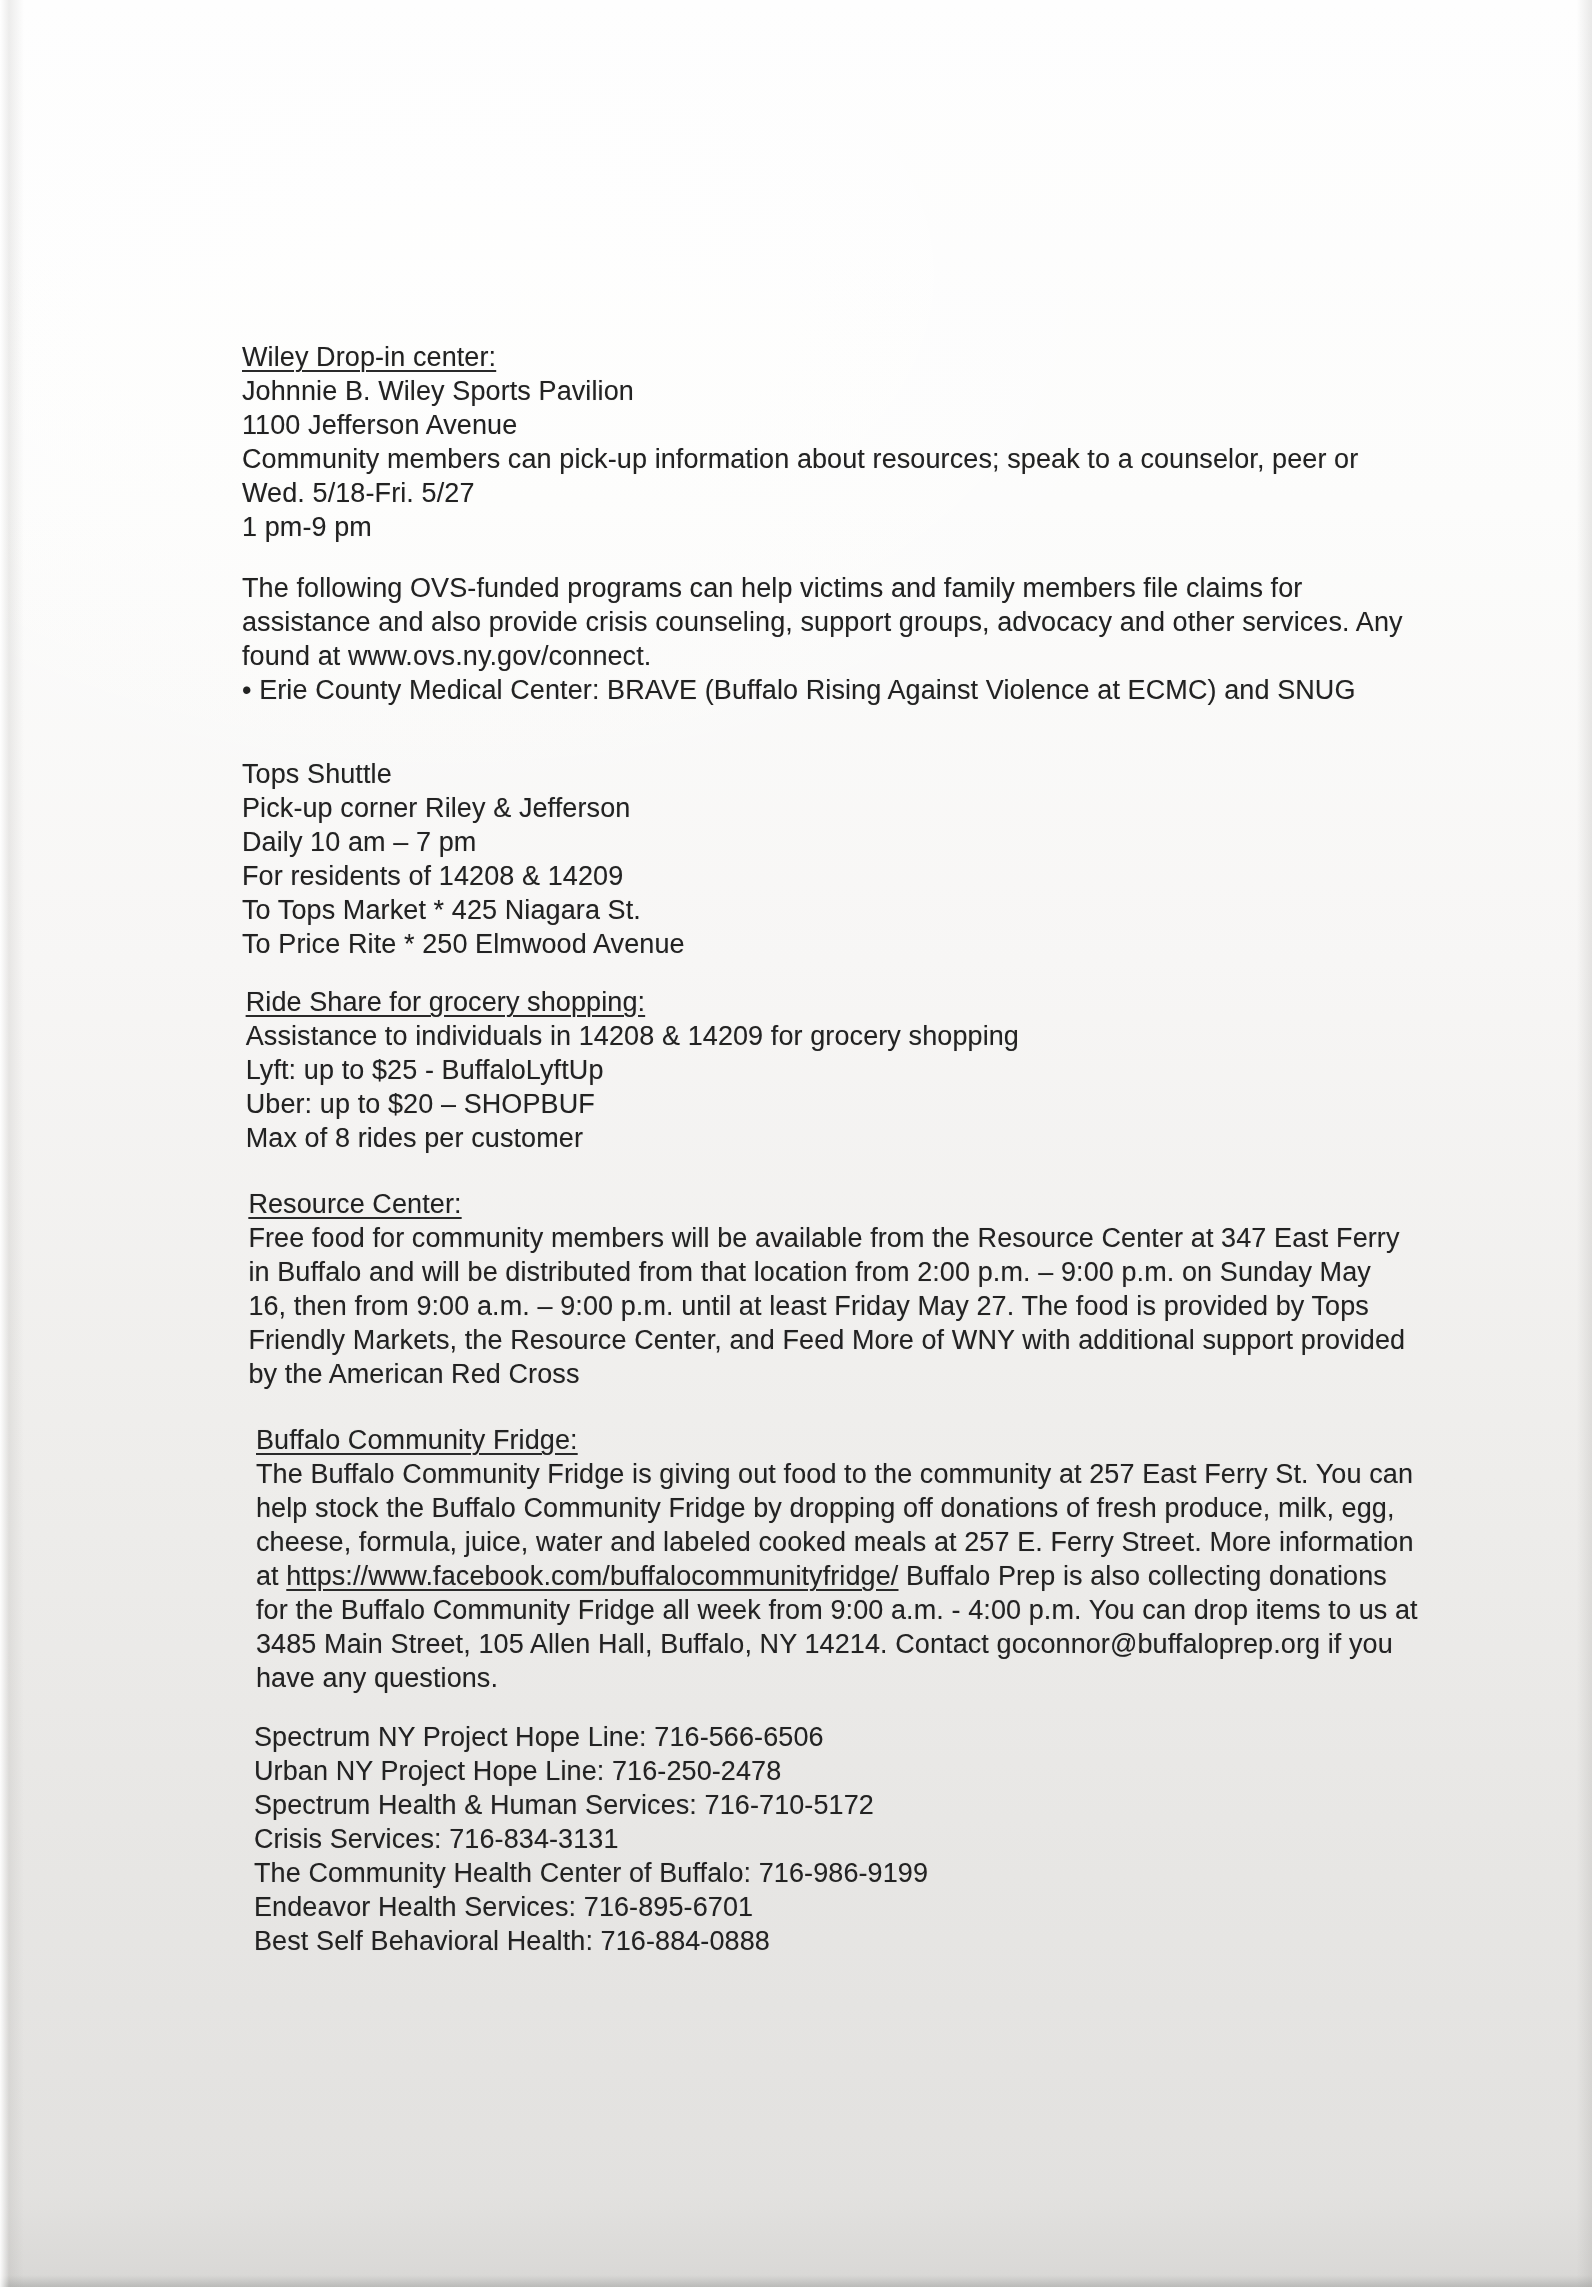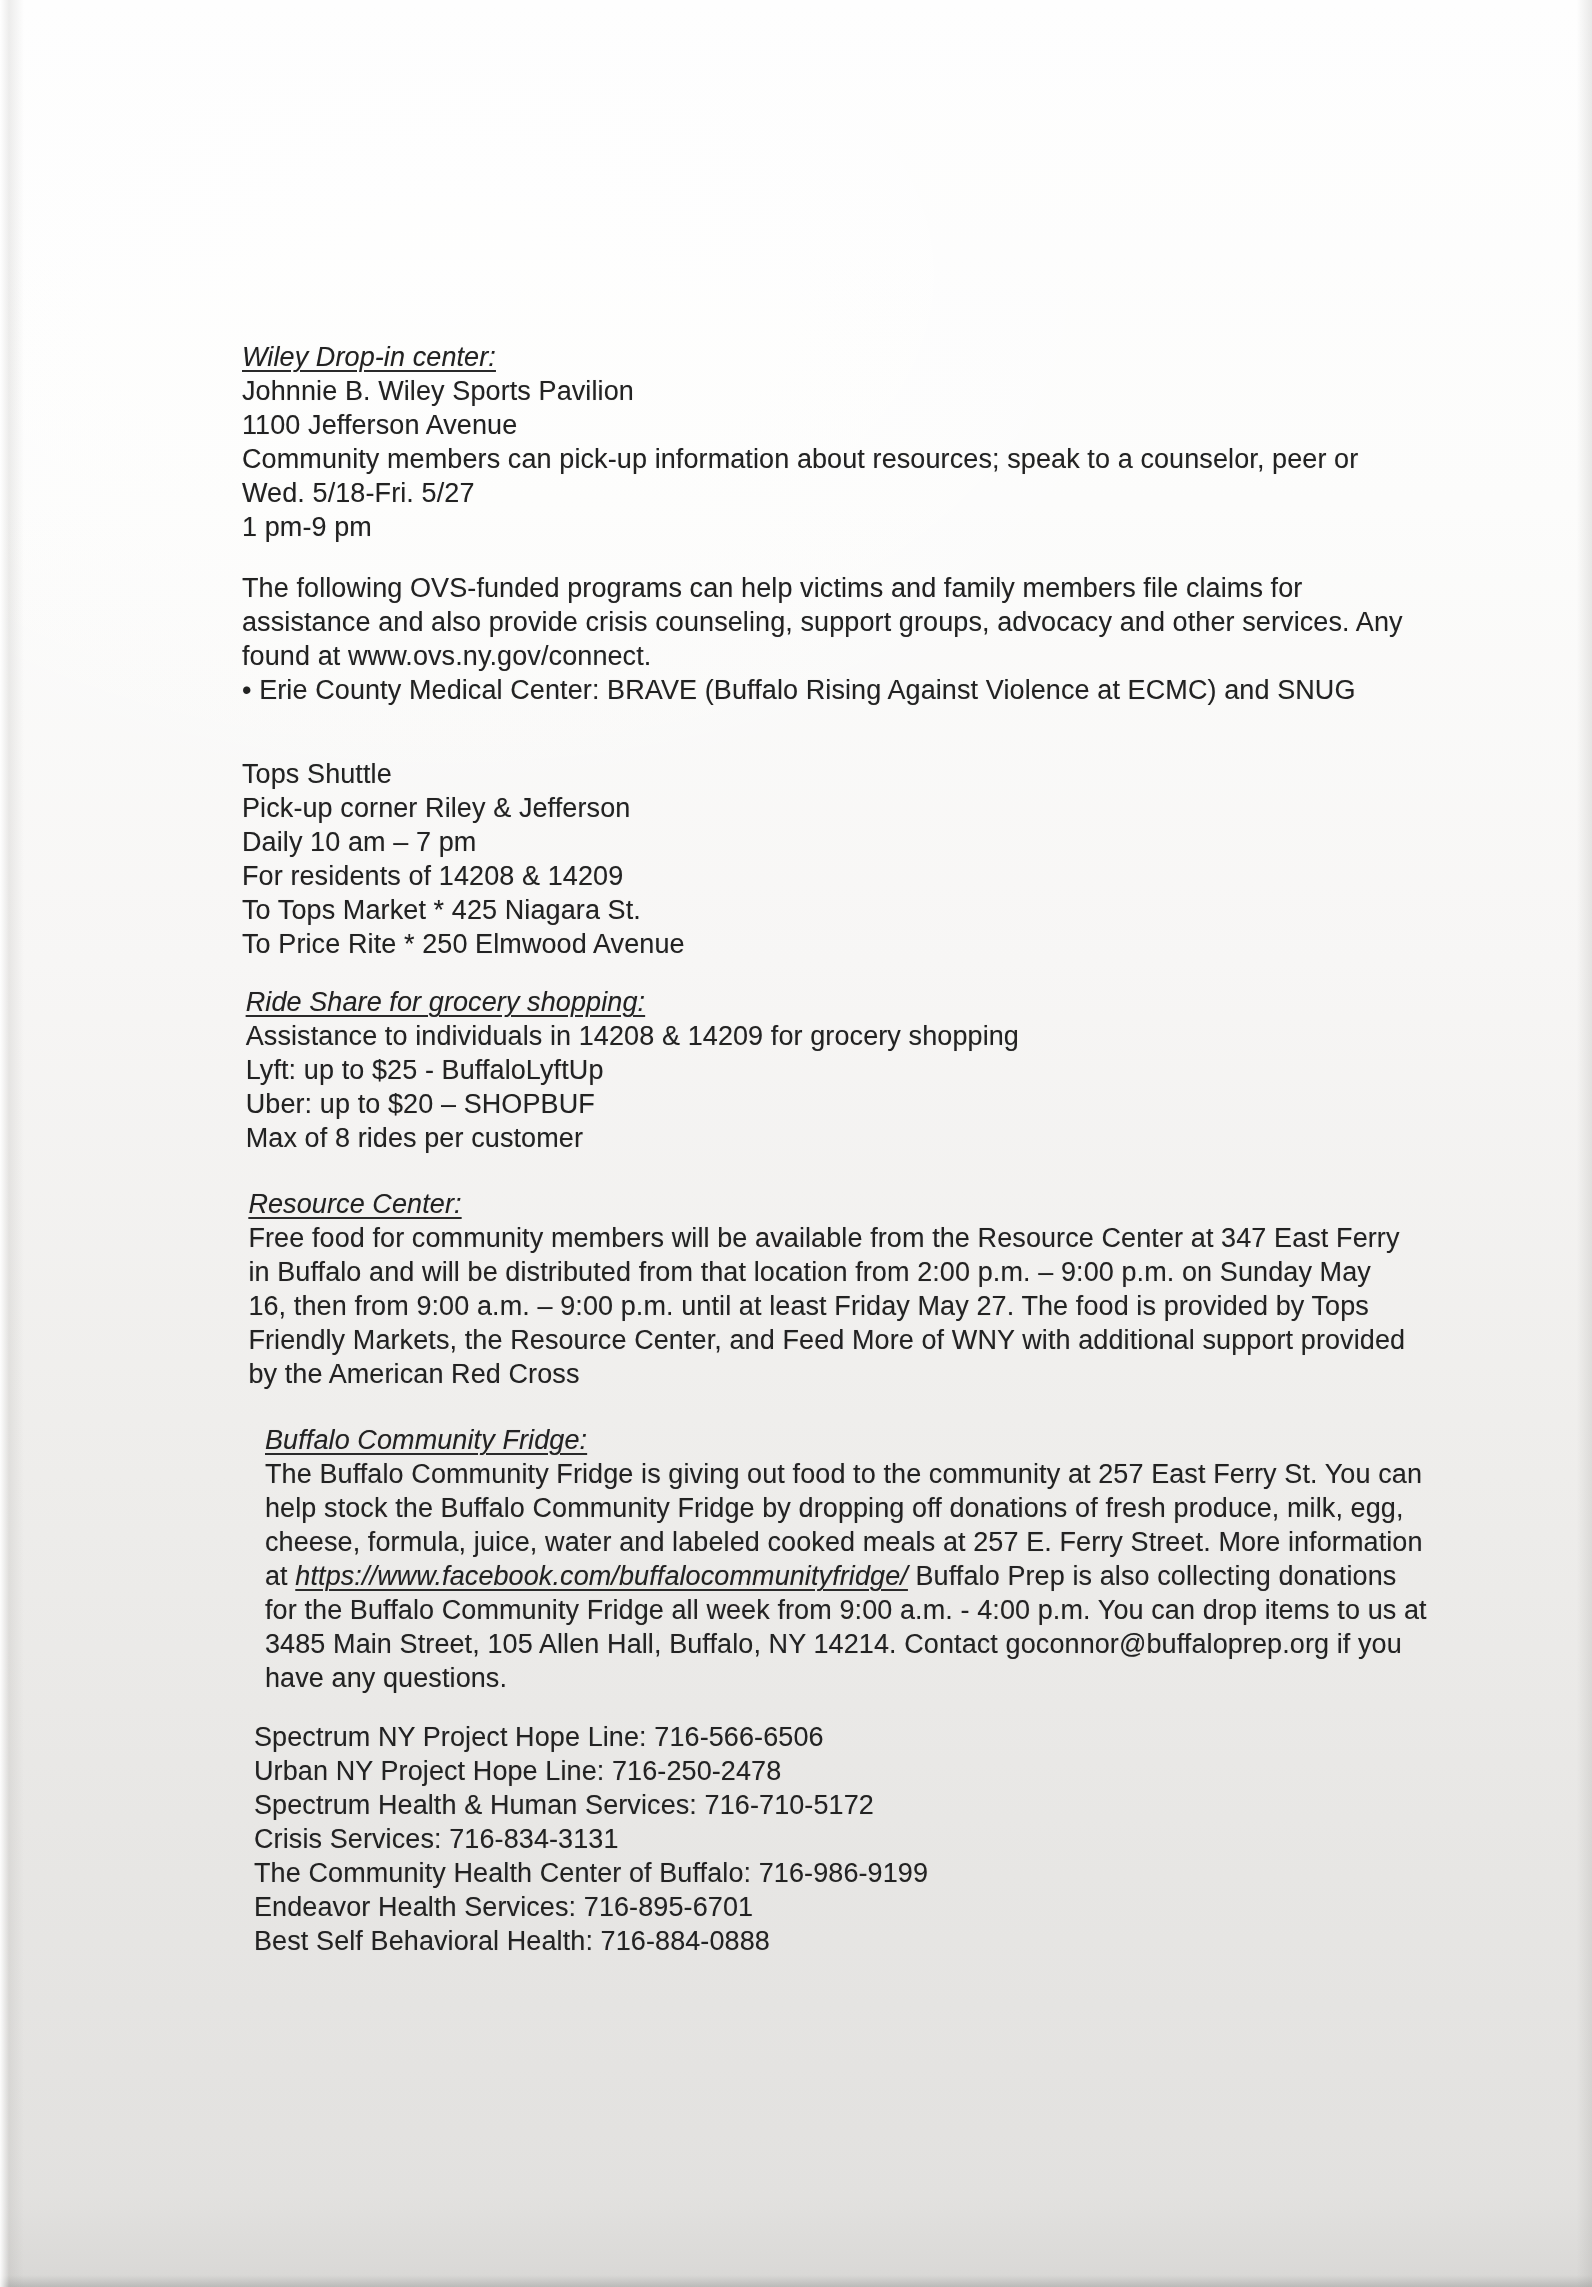--- a/index.html
+++ b/index.html
@@ -45,32 +45,31 @@
     line-height: 34px;
     color: #222222;
     letter-spacing: 0.1px;
     text-shadow: 0 0 0.9px rgba(50,50,50,0.28);
   }
   .section { margin: 0 0 27.4px 0; }
   .sec-ovs { margin-bottom: 50px; }
   .sec-shuttle { margin-bottom: 24px; }
   .sec-rideshare { margin-bottom: 32px; margin-left: 3.7px; }
   .sec-resource { margin-bottom: 32px; margin-left: 6.4px; }
-  .sec-fridge { margin-bottom: 25px; margin-left: 23px; }
+  .sec-fridge { margin-bottom: 25px; margin-left: 14px; }
   .sec-hotlines { margin-left: 12px; }
   .ln {
     white-space: pre-wrap;
     min-height: 34px;
   }
   .u {
     text-decoration: underline;
     text-decoration-thickness: 1.8px;
     text-underline-offset: 3.7px;
     text-decoration-color: #2a2a2a;
-    font-style: italic;
   }
 </style>
 </head>
 <body>
 
 <div class="page">
   <div class="content">
 
     <div class="section sec-wiley">
       <div class="ln"><span class="u">Wiley Drop-in center:</span></div>

